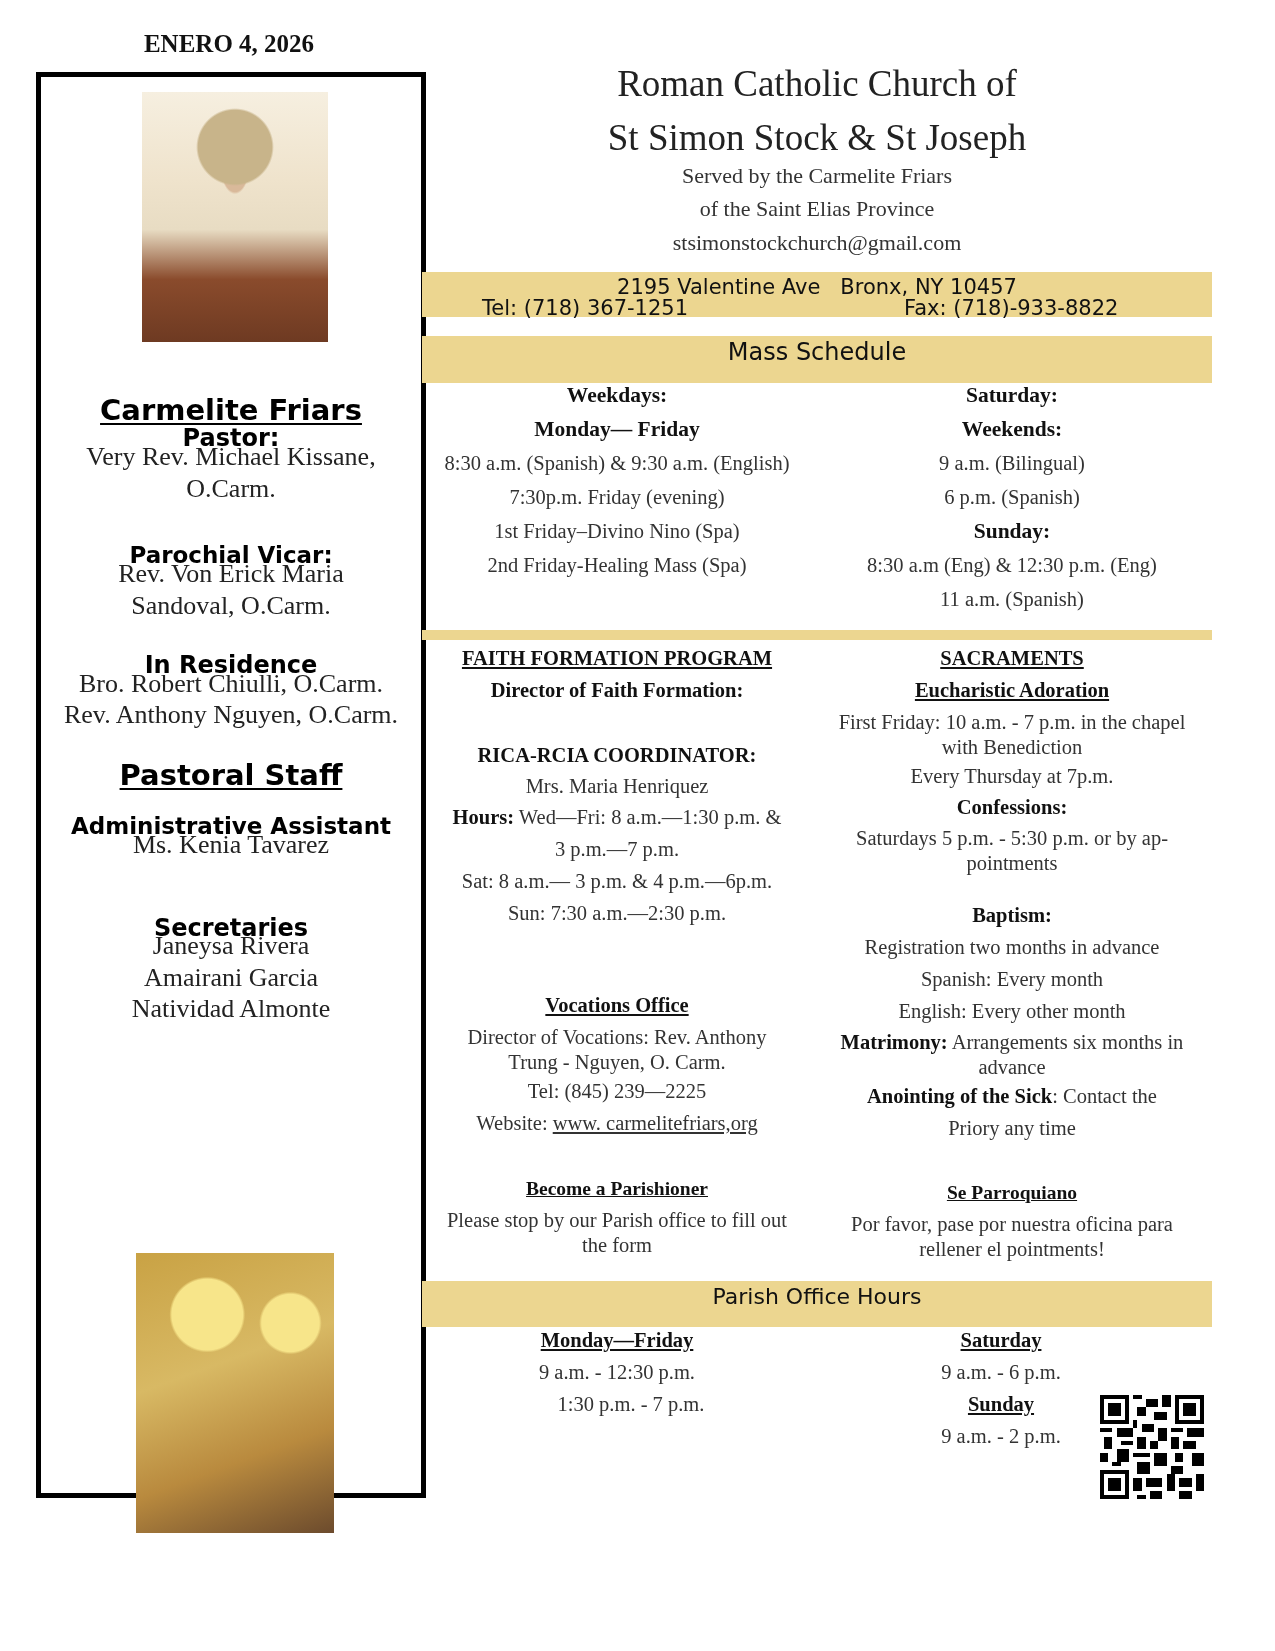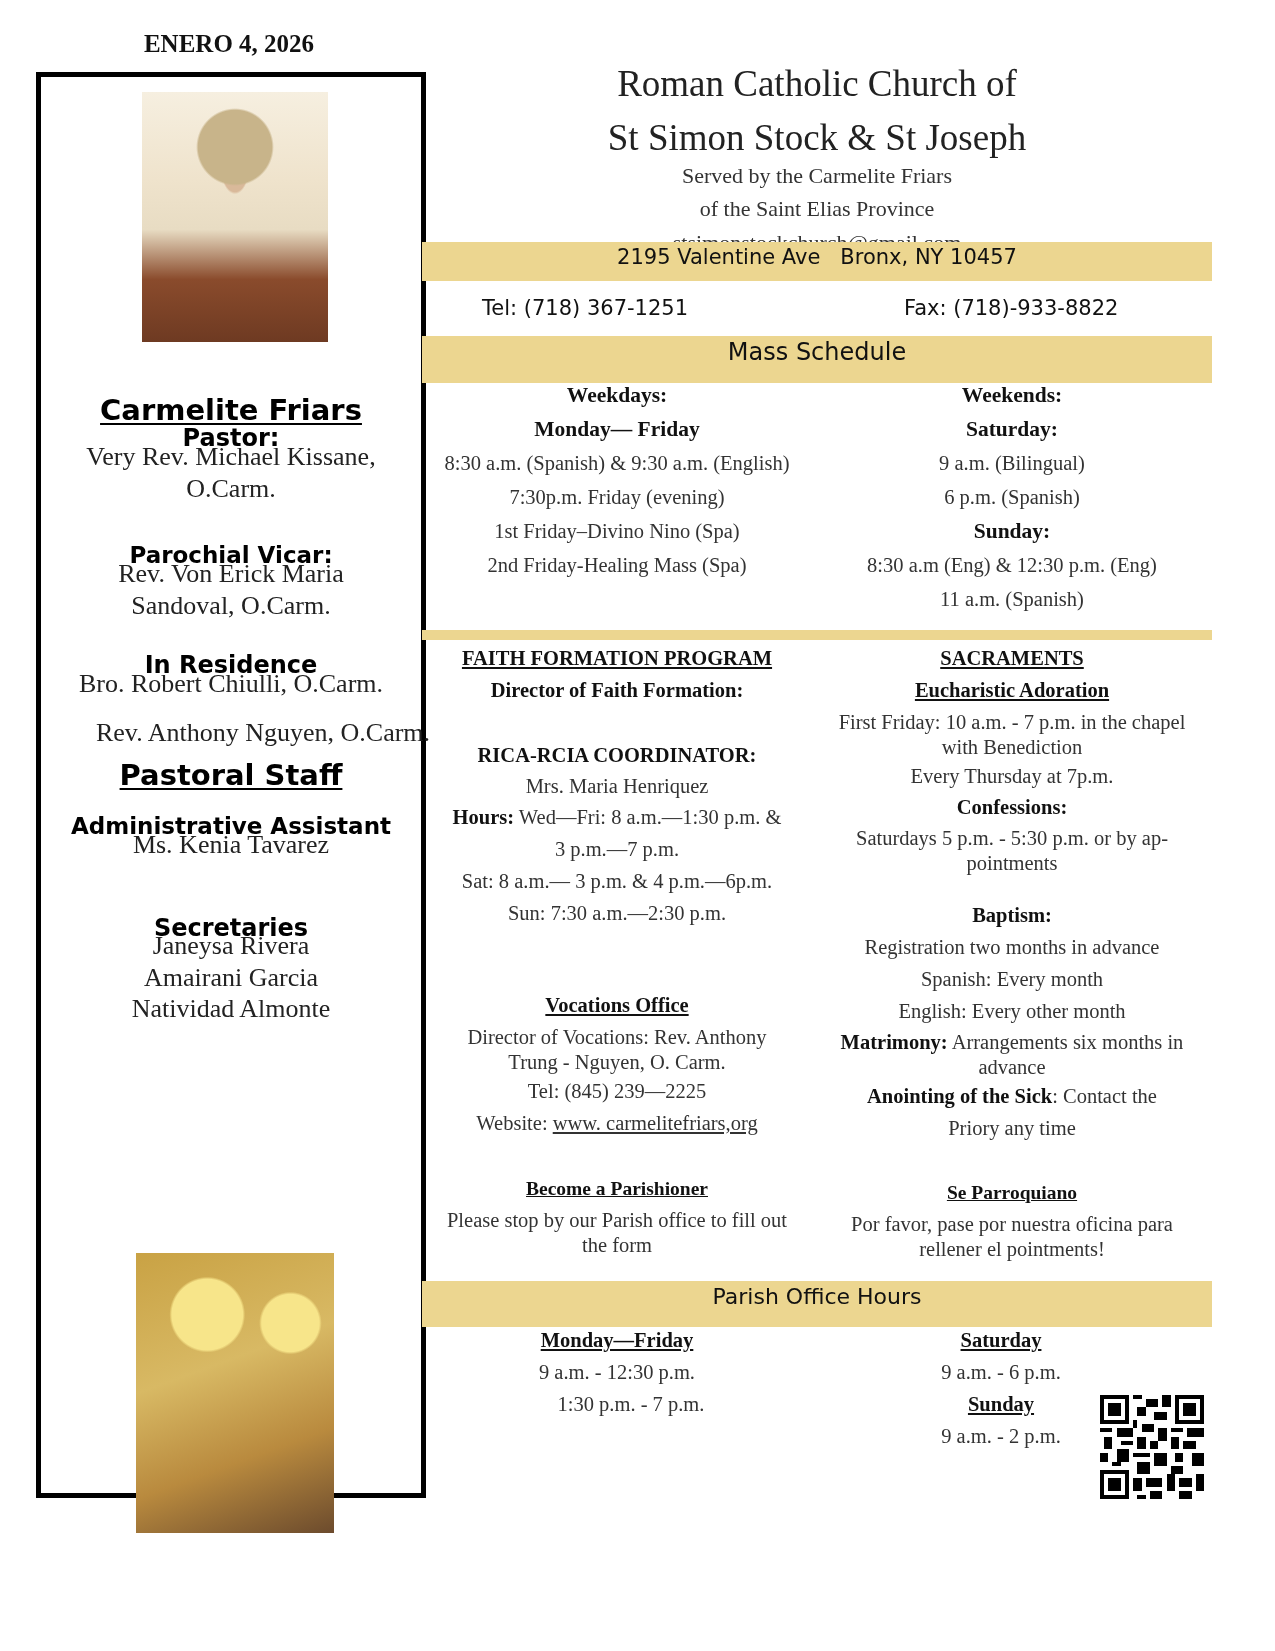--- a/index.html
+++ b/index.html
@@ -57,58 +57,58 @@
 <div class="lb h-sans" style="top:424px;font-size:24px;">Pastor:</div>
 <div class="lb name" style="top:441px;">Very Rev. Michael Kissane,</div>
 <div class="lb name" style="top:473px;">O.Carm.</div>
 
 <div class="lb h-sans" style="top:542px;">Parochial Vicar:</div>
 <div class="lb name" style="top:558px;">Rev. Von Erick Maria</div>
 <div class="lb name" style="top:590px;">Sandoval, O.Carm.</div>
 
 <div class="lb h-sans" style="top:651px;font-size:24px;">In Residence</div>
 <div class="lb name" style="top:668px;">Bro. Robert Chiulli, O.Carm.</div>
-<div class="lb name" style="top:717px;margin-left:32px;">Rev. Anthony Nguyen, O.Carm.</div>
+<div class="lb name" style="top:699px;">Rev. Anthony Nguyen, O.Carm.</div>
 
 <div class="lb h-sans-u" style="top:758px;">Pastoral Staff</div>
 <div class="lb h-sans" style="top:813px;">Administrative Assistant</div>
 <div class="lb name" style="top:829px;">Ms. Kenia Tavarez</div>
 
 <div class="lb h-sans" style="top:914px;font-size:24px;">Secretaries</div>
 <div class="lb name" style="top:930px;">Janeysa Rivera</div>
 <div class="lb name" style="top:962px;">Amairani Garcia</div>
 <div class="lb name" style="top:993px;">Natividad Almonte</div>
 
 <div id="title1" class="rc serif">Roman Catholic Church of</div>
 <div id="title2" class="rc serif">St Simon Stock &amp; St Joseph</div>
 <div class="rc sub" style="top:163px;">Served by the Carmelite Friars</div>
 <div class="rc sub" style="top:196px;">of the Saint Elias Province</div>
 <div class="rc sub" style="top:230px;">stsimonstockchurch@gmail.com</div>
 
-<div class="band" style="top:242px;height:39px;">
+<div class="band" style="top:272px;height:45px;">
   <div class="band-text" style="font-size:21px;line-height:30px;white-space:pre;">2195 Valentine Ave   Bronx, NY 10457</div>
 </div>
 <div class="abs sans" style="left:482px;top:296px;font-size:21px;color:#111;">Tel: (718) 367-1251</div>
 <div class="abs sans" style="left:904px;top:296px;font-size:21px;color:#111;">Fax: (718)-933-8822</div>
 
 <div class="band" style="top:336px;height:47px;">
   <div class="band-text" style="font-size:24px;line-height:32px;">Mass Schedule</div>
 </div>
 
 <div class="col colL" style="top:378px;">
   <div class="tb">Weekdays:</div>
   <div class="tb">Monday— Friday</div>
   <div class="t">8:30 a.m. (Spanish) &amp; 9:30 a.m. (English)</div>
   <div class="t">7:30p.m.  Friday (evening)</div>
   <div class="t">1st Friday–Divino Nino (Spa)</div>
   <div class="t">2nd Friday-Healing Mass (Spa)</div>
 </div>
 <div class="col colR" style="top:378px;">
+  <div class="tb">Saturday:</div>
   <div class="tb">Weekends:</div>
-  <div class="tb">Saturday:</div>
   <div class="t">9 a.m. (Bilingual)</div>
   <div class="t">6 p.m. (Spanish)</div>
   <div class="tb">Sunday:</div>
   <div class="t">8:30 a.m (Eng) &amp; 12:30 p.m. (Eng)</div>
   <div class="t">11 a.m. (Spanish)</div>
 </div>
 
 <div class="band" style="top:630px;height:10px;"></div>
 
 <div class="col colL" style="top:642px;">

